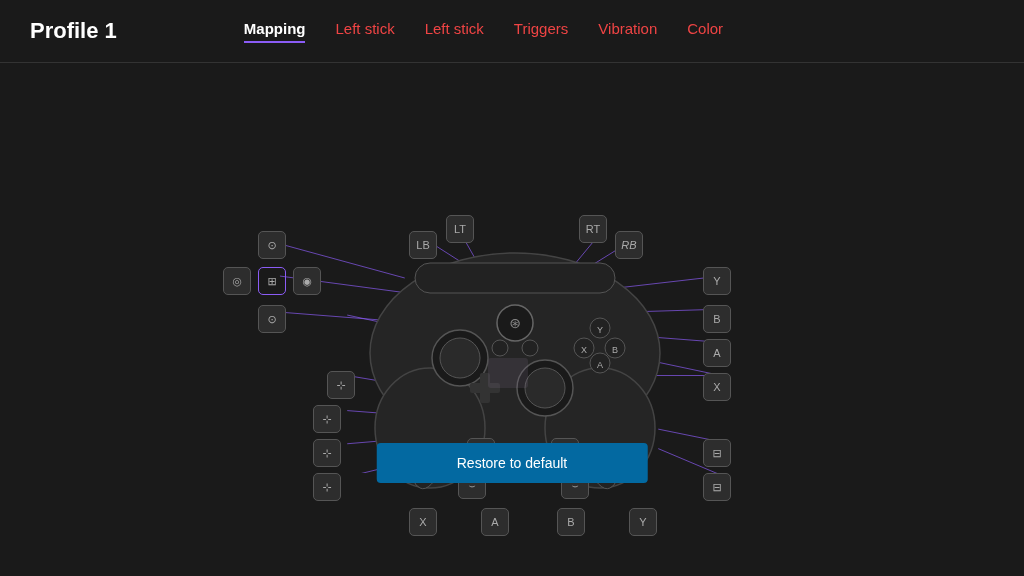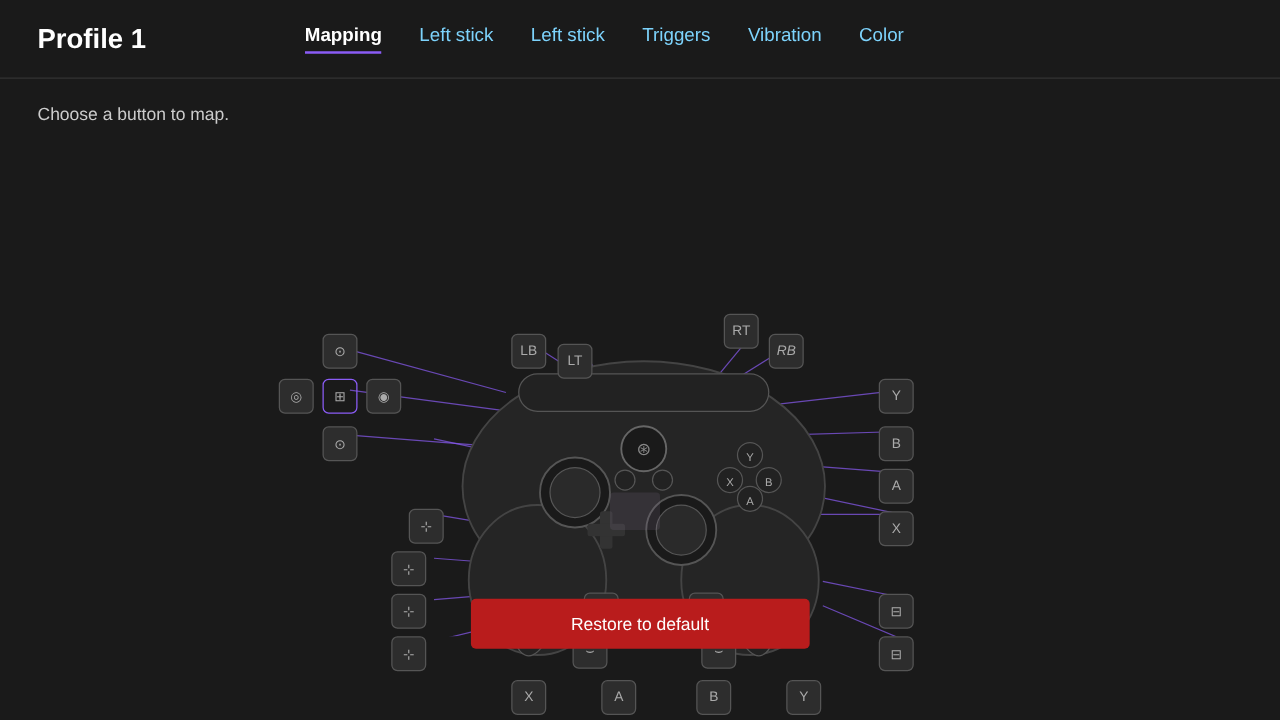--- a/index.html
+++ b/index.html
@@ -24,21 +24,21 @@
       font-weight: 600;
       color: #fff;
       margin-right: 80px;
     }
     .nav-tabs {
       display: flex;
       gap: 30px;
     }
     .nav-tab {
       font-size: 15px;
-      color: #7dd3fc;
+      color: #ef4444;
       cursor: pointer;
       padding-bottom: 4px;
       border-bottom: 2px solid transparent;
     }
     .nav-tab.active {
       color: #fff;
       border-bottom: 2px solid #8b5cf6;
       font-weight: 600;
     }
     .content {
@@ -83,21 +83,21 @@
       left: 0;
       width: 100%;
       height: 100%;
       pointer-events: none;
     }
     .restore-btn {
       position: absolute;
       bottom: 10px;
       left: 50%;
       transform: translateX(-50%);
-      background: #b91c1c;
+      background: #0369a1;
       border: none;
       color: #fff;
       font-size: 14px;
       padding: 12px 80px;
       border-radius: 4px;
       cursor: pointer;
       white-space: nowrap;
     }
   </style>
 </head>
@@ -109,21 +109,20 @@
   <div class="nav-tab active">Mapping</div>
       <div class="nav-tab">Left stick</div>
       <div class="nav-tab">Left stick</div>
       <div class="nav-tab">Triggers</div>
       <div class="nav-tab">Vibration</div>
       <div class="nav-tab">Color</div>
     </nav>
 </div>
 
 <div class="content">
-  <p class="instruction">Choose a button to map.</p>
 
   <div class="mapping-area">
 
     <svg class="map-lines" viewBox="0 0 960 400" xmlns="http://www.w3.org/2000/svg">
 
       <line x1="242" y1="165" x2="370" y2="200" stroke="#8b5cf6" stroke-width="1" opacity="0.7"></line>
       <line x1="242" y1="198" x2="370" y2="215" stroke="#8b5cf6" stroke-width="1" opacity="0.7"></line>
       <line x1="242" y1="235" x2="370" y2="245" stroke="#8b5cf6" stroke-width="1" opacity="0.7"></line>
       <line x1="311" y1="238" x2="390" y2="255" stroke="#8b5cf6" stroke-width="1" opacity="0.7"></line>
 
@@ -198,21 +197,21 @@
     <div class="map-icon" style="top:184px; left:193px;">◎</div>
     <div class="map-icon selected" style="top:184px; left:228px; border-color:#8b5cf6;">⊞</div>
     <div class="map-icon" style="top:184px; left:263px;">◉</div>
     <div class="map-icon" style="top:222px; left:228px;">⊙</div>
     <div class="map-icon" style="top:288px; left:297px;">⊹</div>
     <div class="map-icon" style="top:322px; left:283px;">⊹</div>
     <div class="map-icon" style="top:356px; left:283px;">⊹</div>
     <div class="map-icon" style="top:390px; left:283px;">⊹</div>
 
     <div class="map-icon" style="top:148px; left:379px;" title="LB">LB</div>
-    <div class="map-icon" style="top:156px; left:416px;" title="LT">LT</div>
+    <div class="map-icon" style="top:132px; left:416px;" title="LT">LT</div>
     <div class="map-icon" style="top:132px; left:549px;" title="RT">RT</div>
     <div class="map-icon" style="top:148px; left:585px;font-style:italic;" title="RB">RB</div>
 
     <div class="map-icon" style="top:184px; left:673px;">Y</div>
     <div class="map-icon" style="top:222px; left:673px;">B</div>
     <div class="map-icon" style="top:256px; left:673px;">A</div>
     <div class="map-icon" style="top:290px; left:673px;">X</div>
     <div class="map-icon" style="top:356px; left:673px;">⊟</div>
     <div class="map-icon" style="top:390px; left:673px;">⊟</div>
 

